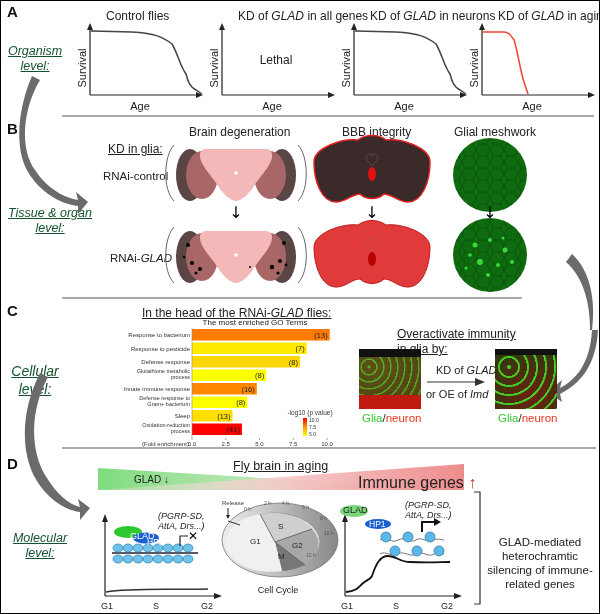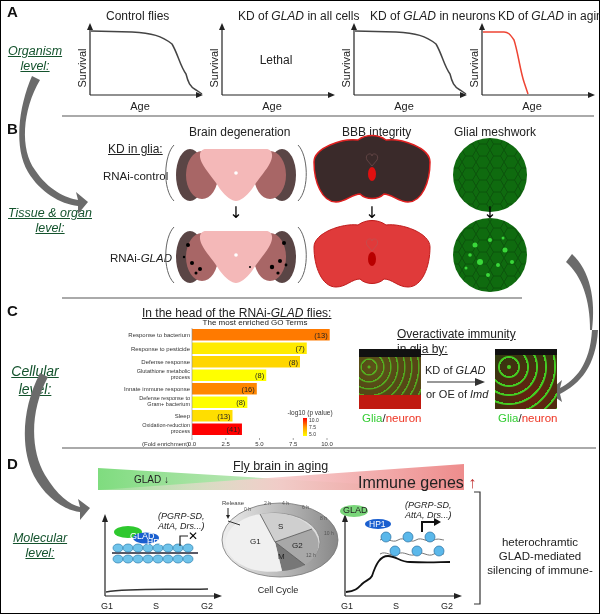--- a/index.html
+++ b/index.html
@@ -56,21 +56,21 @@
     <div class="t" style="left: 106px; top: 9px; font-size: 12px;"><span>Control flies</span><i></i><span></span></div>
     <svg width="125" height="90" style="left: 82px; top: 22px;">
       <line x1="8" y1="73" x2="8" y2="4" stroke="#222" stroke-width="1.2"></line>
       <path d="M5,8 L8,1 L11,8 Z" fill="#222"></path>
       <line x1="8" y1="73" x2="118" y2="73" stroke="#222" stroke-width="1.2"></line>
       <path d="M114,70 L121,73 L114,76 Z" fill="#222"></path>
       <path d="M9,9 L50,10 C70,11 80,14 90,22 C96,32 98,44 104,52 C106,60 108,65 114,68 L120,72" fill="none" stroke="#444444" stroke-width="1.5"></path>
       <text x="-2" y="40" transform="rotate(-90 4 40)" text-anchor="middle" font-size="11" fill="#222" font-family="Liberation Sans, sans-serif">Survival</text>
       <text x="58" y="88" text-anchor="middle" font-size="11" fill="#222" font-family="Liberation Sans, sans-serif">Age</text>
     </svg>
-    <div class="t" style="left: 238px; top: 9px; font-size: 12px;"><span>KD of </span><i>GLAD</i><span> in all cells</span></div>
+    <div class="t" style="left: 238px; top: 9px; font-size: 12px;"><span>KD of </span><i>GLAD</i><span> in all genes</span></div>
     <svg width="125" height="90" style="left: 214px; top: 22px;">
       <line x1="8" y1="73" x2="8" y2="4" stroke="#222" stroke-width="1.2"></line>
       <path d="M5,8 L8,1 L11,8 Z" fill="#222"></path>
       <line x1="8" y1="73" x2="118" y2="73" stroke="#222" stroke-width="1.2"></line>
       <path d="M114,70 L121,73 L114,76 Z" fill="#222"></path>
       <text x="-2" y="40" transform="rotate(-90 4 40)" text-anchor="middle" font-size="11" fill="#222" font-family="Liberation Sans, sans-serif">Survival</text>
       <text x="58" y="88" text-anchor="middle" font-size="11" fill="#222" font-family="Liberation Sans, sans-serif">Age</text>
       <text x="62" y="42" text-anchor="middle" font-size="12" fill="#222" font-family="Liberation Sans, sans-serif">Lethal</text>
     </svg>
     <div class="t" style="left: 370px; top: 9px; font-size: 12px;"><span>KD of </span><i>GLAD</i><span> in neurons</span></div>
@@ -239,21 +239,21 @@
 <div class="t" style="left:397px;top:327px;font-size:12px;text-align:left;width:120px;text-decoration:underline;line-height:15px;white-space:normal">
   <div>Overactivate immunity</div>
   <div>in glia by:</div>
 </div>
 <div class="abs" style="left:359px;top:349px;width:62px;height:60px;background:radial-gradient(circle at 30% 30%,#6b8a20 0,#3a4a10 40%,#4a3510 70%),#402010;overflow:hidden">
   <div style="position:absolute;left:0;top:0;width:62px;height:8px;background:#111"></div>
   <div style="position:absolute;left:0;bottom:0;width:62px;height:14px;background:#c01a10"></div>
   <div style="position:absolute;left:0;top:8px;width:62px;height:38px;background:repeating-radial-gradient(circle at 10px 10px,#55bb22 0 1px,transparent 2px 7px),#5a4a18;opacity:.85"></div>
 </div>
 <div class="t" style="left:362px;top:412px;font-size:11.5px"><span style="color:#33cc33">Glia</span><span>/</span><span style="color:#ee3322">neuron</span></div>
-<div class="t" style="left:425px;top:364px;font-size:11px"><span>KD of </span><i>GLAD</i></div>
+<div class="t" style="left:436px;top:364px;font-size:11px"><span>KD of </span><i>GLAD</i></div>
 <svg style="left:425px;top:377px" width="62" height="10">
     <line x1="2" y1="5" x2="52" y2="5" stroke="#333" stroke-width="1.2"></line>
     <path d="M50,1 L60,5 L50,9 Z" fill="#333"></path>
   </svg>
 <div class="t" style="left:426px;top:388px;font-size:11px"><span>or OE of </span><i>Imd</i></div>
 <div class="abs" style="left:495px;top:349px;width:62px;height:60px;background:#2a3a10;overflow:hidden">
   <div style="position:absolute;left:0;top:0;width:62px;height:6px;background:#111"></div>
   <div style="position:absolute;left:0;top:6px;width:62px;height:54px;background:repeating-radial-gradient(circle at 14px 12px,#44cc22 0 1.5px,transparent 2.5px 9px),radial-gradient(circle at 60% 80%,#6a2010,#2e3a10);"></div>
 </div>
 <div class="t" style="left:498px;top:412px;font-size:11.5px"><span style="color:#33cc33">Glia</span><span>/</span><span style="color:#ee3322">neuron</span></div>
@@ -388,16 +388,17 @@
     <div>AttA, Drs...)</div>
   </div>
 <div class="t" style="left:341px;top:601px;font-size:9px">G1</div>
 <div class="t" style="left:393px;top:601px;font-size:9px">S</div>
 <div class="t" style="left:441px;top:601px;font-size:9px">G2</div>
 
 <svg style="left:472px;top:490px" width="12" height="116">
     <path d="M2,2 L8,2 L8,114 L2,114" fill="none" stroke="#333" stroke-width="1.2"></path>
   </svg>
 <div class="t" style="left:484px;top:535px;width:112px;text-align:center;font-size:11.5px;line-height:14px;white-space:normal">
+  <div>GLAD-mediated</div>
   <div>heterochramtic</div>
-  <div>GLAD-mediated</div>
   <div>silencing of immune-</div>
+  <div>related genes</div>
 </div>
 
 </body></html>

